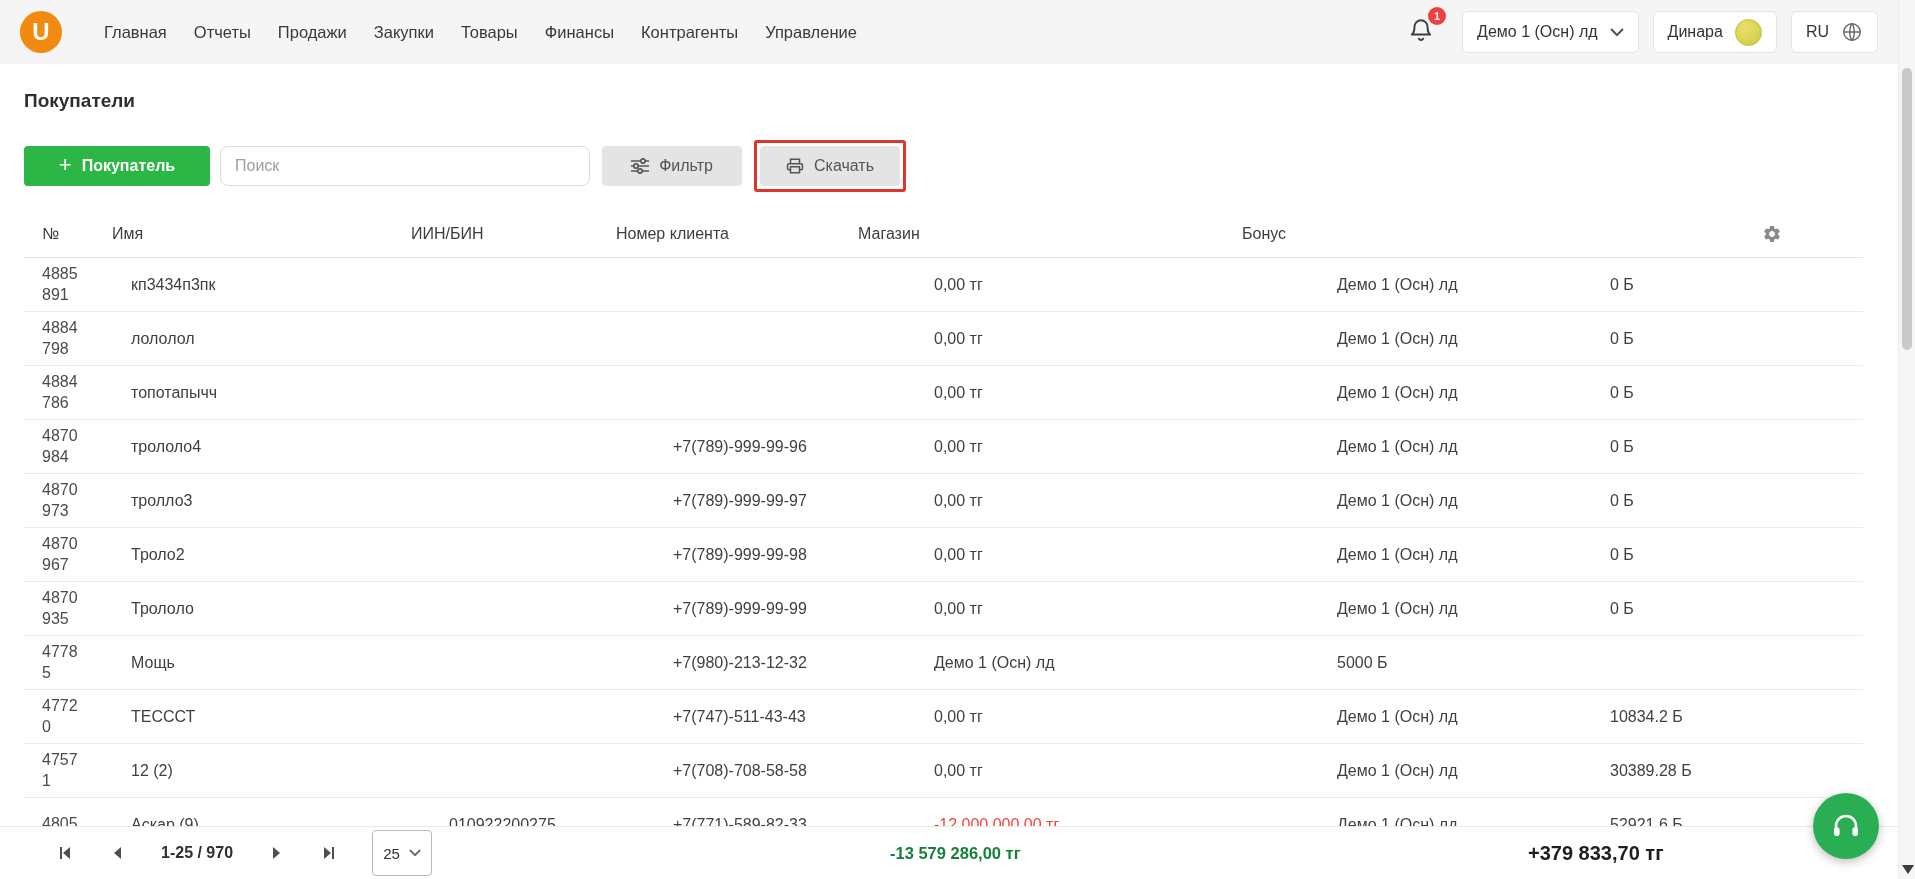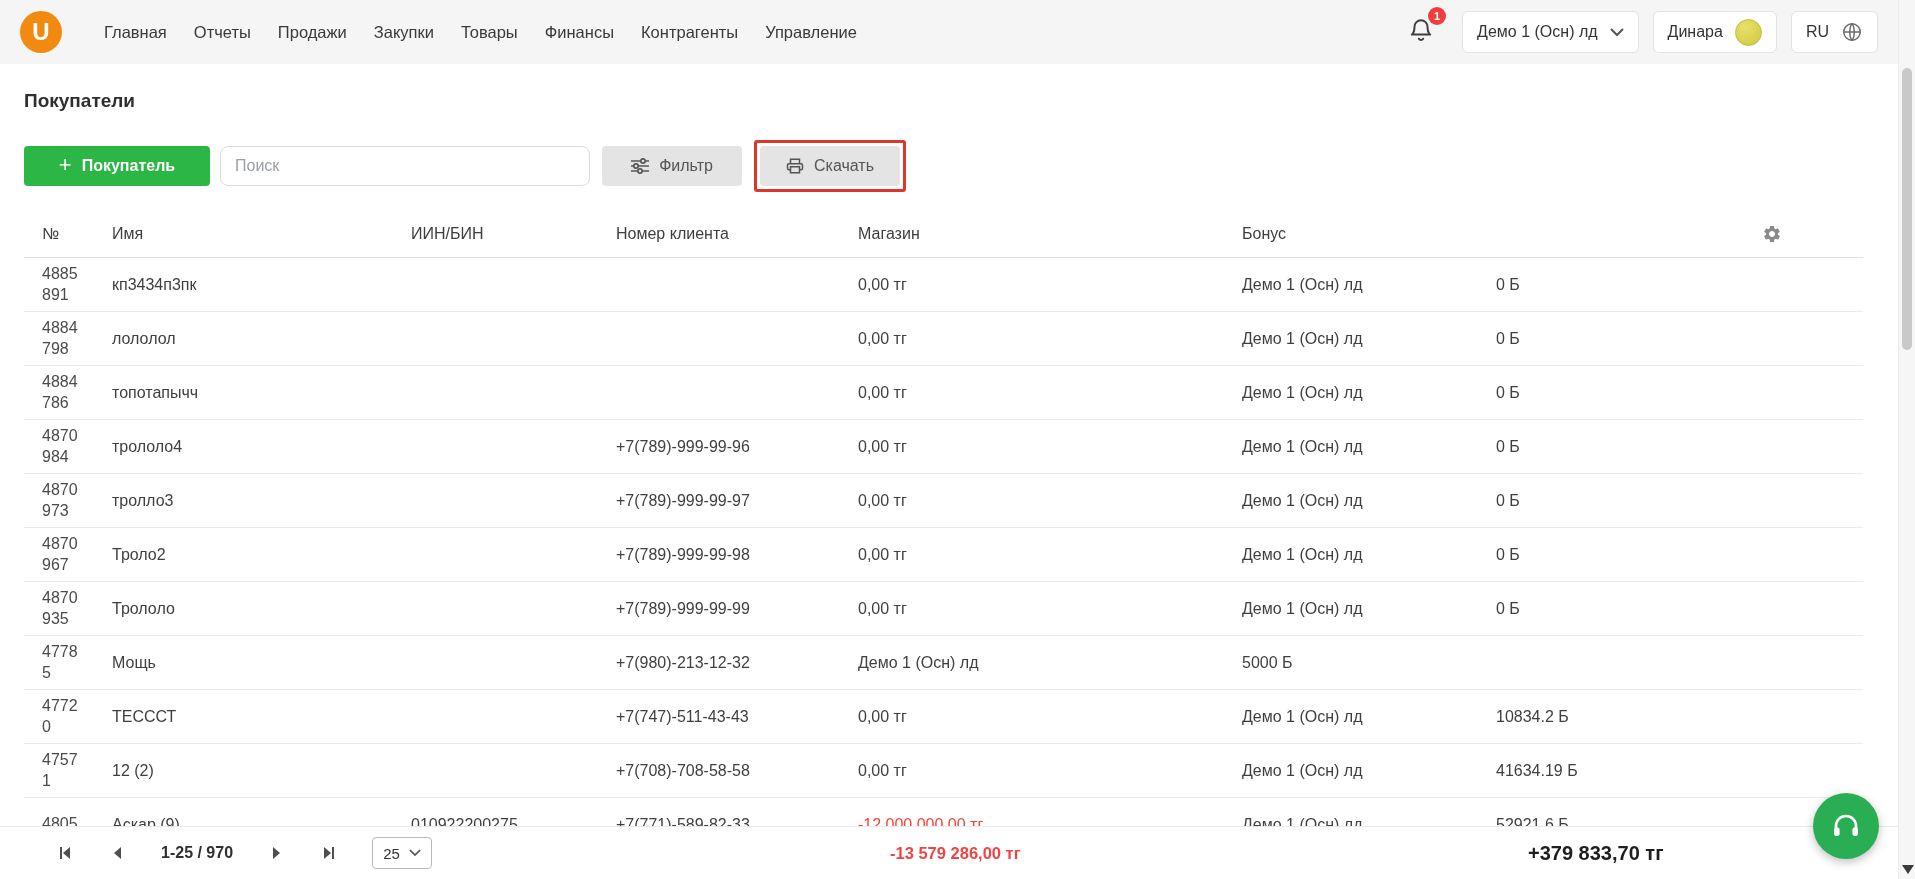--- a/index.html
+++ b/index.html
@@ -47,39 +47,39 @@
     padding: 3px; border-radius: 3px; }
 
   
   .table { margin-top: 18px; width: 1839px; }
   .row-grid { display: grid; grid-template-columns: 88px 299px 205px 242px 384px 254px 300px 1fr;
     align-items: center; }
   .thead { height: 48px; border-bottom: 1px solid #e3e3e3; }
   .th { font-size: 16px; color: #3d3d3d; display: flex; align-items: center; gap: 7px; }
   .th-num, .td-num { padding-left: 18px; }
   .th-gear { justify-content: flex-end; padding-right: 14px; cursor: pointer; }
-  .tr { height: 54px; border-bottom: 1px solid #ebebeb; cursor: pointer; }
+  .tr { height: 54px; border-bottom: 1px solid #ebebeb; cursor: pointer; gap: 19px; }
   .td { font-size: 16px; color: #3f3f3f; }
   .td-num span { display: inline-block; width: 40px; word-break: break-all; line-height: 1.3;
     color: #4a4a4a; }
   .td.neg { color: var(--negative-red, #f44336); }
 
   
   .footerbar { position: absolute; left: 0; right: 17px; bottom: 0; height: 53px;
     background: #fff; border-top: 1px solid #e9e9e9; z-index: 20; }
   .pager { position: absolute; left: 55px; top: 50%; transform: translateY(-50%);
     display: flex; align-items: center; gap: 33px; }
   .pg-btn { background: none; border: none; cursor: pointer; display: flex; align-items: center;
     padding: 2px; }
   .pg-range { font-size: 16px; font-weight: 700; color: #2f2f2f; }
-  .page-size { width: 60px; height: 32px; border: 1px solid #b9b9b9; border-radius: 4px;
+  .page-size { width: 60px; height: 46px; border: 1px solid #b9b9b9; border-radius: 4px;
     display: flex; align-items: center; justify-content: center; gap: 9px; font-size: 15px;
     color: #333; cursor: pointer; background: #fff; }
   .total-balance { position: absolute; left: 890px; top: 50%; transform: translateY(-50%);
-    font-size: 16.5px; font-weight: 700; color: #ef4444; }
+    font-size: 16.5px; font-weight: 700; color: #15803d; }
   .total-bonus { position: absolute; left: 1528px; top: 50%; transform: translateY(-50%);
     font-size: 20px; font-weight: 700; color: #1e1e1e; }
 
   
   .fab { position: absolute; right: 36px; bottom: 20px; width: 66px; height: 66px;
     border-radius: 50%; background: var(--fab-green, #2aae53); z-index: 30; cursor: pointer;
     display: flex; align-items: center; justify-content: center;
     box-shadow: 0 3px 10px rgba(0,0,0,.25); }
   .scrollbar { position: absolute; right: 0; top: 0; bottom: 0; width: 17px;
     background: #f6f6f6; border-left: 1px solid #ececec; z-index: 25; }
@@ -277,21 +277,21 @@
     <div class="td"></div>
   </div>
 
   <div class="tr row-grid">
     <div class="td td-num"><span>47571</span></div>
     <div class="td">12 (2)</div>
     <div class="td"></div>
     <div class="td">+7(708)-708-58-58</div>
     <div class="td">0,00 тг</div>
     <div class="td">Демо 1 (Осн) лд</div>
-    <div class="td">41634.19 Б</div>
+    <div class="td">30389.28 Б</div>
     <div class="td"></div>
   </div>
 
   <div class="tr row-grid">
     <div class="td td-num"><span>4805</span></div>
     <div class="td">Аскар (9)</div>
     <div class="td">010922200275</div>
     <div class="td">+7(771)-589-82-33</div>
     <div class="td neg">-12 000 000,00 тг</div>
     <div class="td">Демо 1 (Осн) лд</div>

